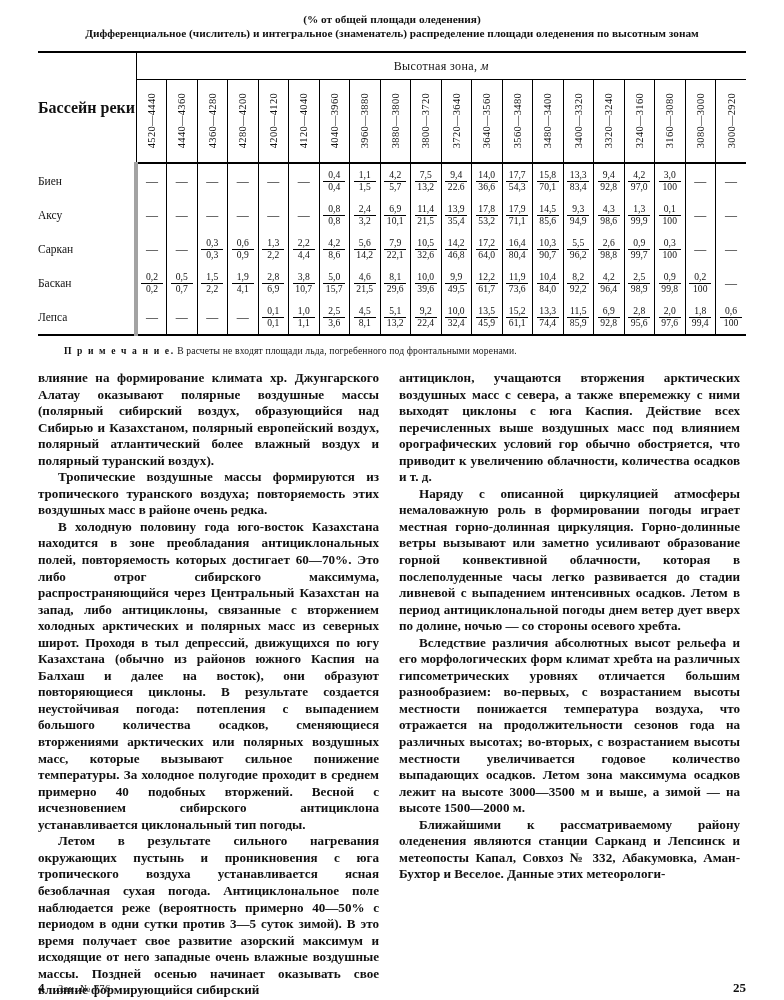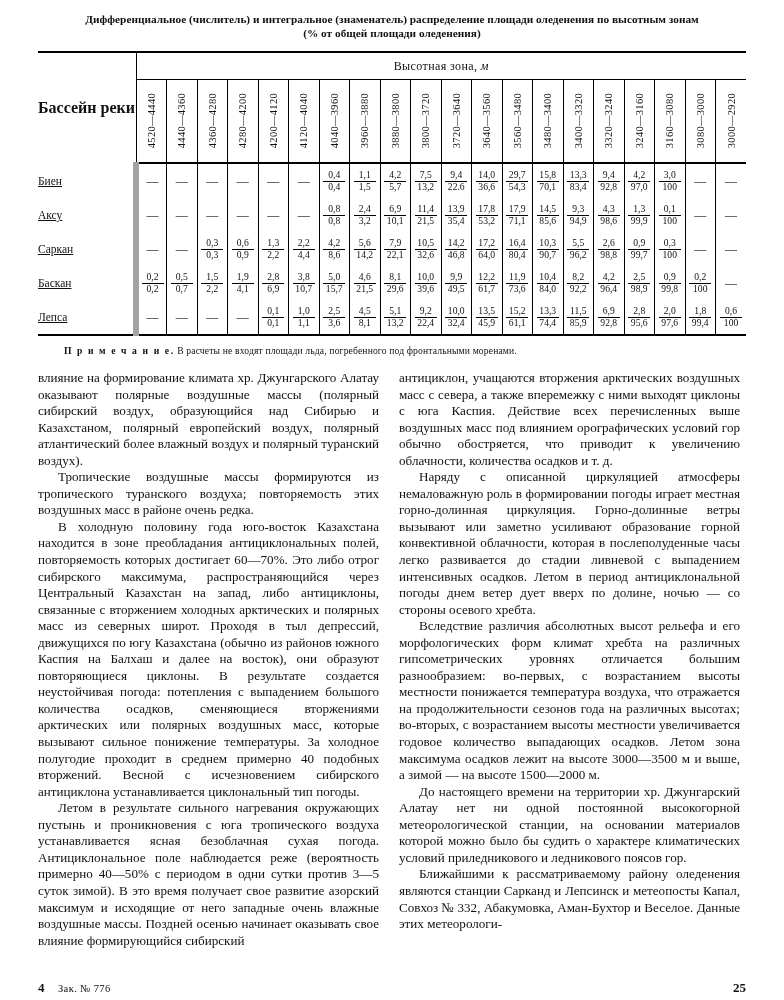--- a/index.html
+++ b/index.html
@@ -44,41 +44,41 @@
   .vcell:last-child{border-right:none;}
   .vtxt{
     writing-mode:vertical-rl;transform:rotate(180deg);
     font-size:10.5px;letter-spacing:.3px;white-space:nowrap;
     display:inline-block;padding-bottom:2px;
   }
   .hdr-bottom td{border-bottom:2.5px solid #000;}
 
   .bodyrow td{height:34px;}
   .rowlabel{
-    border-right:6px solid #a3a3a3;border-left:none;
-    font-size:11.5px;padding-left:8px;white-space:nowrap;text-decoration:underline;
+    border-right:4px solid #a3a3a3;border-left:none;
+    font-size:11.5px;padding-left:8px;white-space:nowrap;
   }
   .dcell{
     border-right:1px solid #000;
     text-align:center;font-size:9.6px;line-height:1.05;
     padding:1px 2px;
   }
   .dcell:last-child{border-right:none;}
   .frac{display:inline-block;text-align:center;min-width:22px;}
   .frac .num{display:block;padding:0 2px 0px;}
   .frac .den{display:block;border-top:1px solid #000;padding:0px 2px 0;}
   .dash{font-size:12px;line-height:34px;}
 
   .rule-bot td{border-top:2.5px solid #000;}
 
   .note{font-size:9.6px;margin:9px 0 0 26px;letter-spacing:.15px;}
   .note b{font-weight:bold;letter-spacing:1.6px;margin-top:16px;}
 
   
-  .cols{display:flex;gap:20px;margin-top:14px;}
+  .cols{display:flex;gap:20px;margin-top:14px;font-weight:bold;}
   .col{width:341px;}
   .col p{
     margin:0;font-size:13.1px;line-height:16.55px;
     text-align:justify;text-justify:inter-word;
     hyphens:none;
   }
   .col p.ind{text-indent:20px;}
 
   
   .footer{position:absolute;left:38px;right:38px;bottom:16px;
@@ -87,22 +87,22 @@
   .sig .big{font-size:13px;font-weight:bold;margin-right:10px;}
   .pageno{font-size:13px;font-weight:bold;}
 </style>
 </head>
 <body>
 
 <div class="page">
 
 
   <div class="tbl-title">
+    <div>(% от общей площади оледенения)</div>
     <div>Дифференциальное (числитель) и интегральное (знаменатель) распределение площади оледенения по высотным зонам</div>
-    <div>(% от общей площади оледенения)</div>
   </div>
 
   <div class="tblwrap">
     <table class="grid">
       <colgroup id="cg">
           <col style="width: 98px;">
           <col style="width: 30.5px;">
           <col style="width: 30.5px;">
           <col style="width: 30.5px;">
           <col style="width: 30.5px;">
@@ -164,21 +164,21 @@
             <td class="dcell"><span class="dash">—</span></td>
             <td class="dcell"><span class="dash">—</span></td>
             <td class="dcell"><span class="dash">—</span></td>
             <td class="dcell"><span class="dash">—</span></td>
             <td class="dcell"><span class="frac"><span class="num">0,4</span><span class="den">0,4</span></span></td>
             <td class="dcell"><span class="frac"><span class="num">1,1</span><span class="den">1,5</span></span></td>
             <td class="dcell"><span class="frac"><span class="num">4,2</span><span class="den">5,7</span></span></td>
             <td class="dcell"><span class="frac"><span class="num">7,5</span><span class="den">13,2</span></span></td>
             <td class="dcell"><span class="frac"><span class="num">9,4</span><span class="den">22.6</span></span></td>
             <td class="dcell"><span class="frac"><span class="num">14,0</span><span class="den">36,6</span></span></td>
-            <td class="dcell"><span class="frac"><span class="num">29,7</span><span class="den">54,3</span></span></td>
+            <td class="dcell"><span class="frac"><span class="num">17,7</span><span class="den">54,3</span></span></td>
             <td class="dcell"><span class="frac"><span class="num">15,8</span><span class="den">70,1</span></span></td>
             <td class="dcell"><span class="frac"><span class="num">13,3</span><span class="den">83,4</span></span></td>
             <td class="dcell"><span class="frac"><span class="num">9,4</span><span class="den">92,8</span></span></td>
             <td class="dcell"><span class="frac"><span class="num">4,2</span><span class="den">97,0</span></span></td>
             <td class="dcell"><span class="frac"><span class="num">3,0</span><span class="den">100</span></span></td>
             <td class="dcell"><span class="dash">—</span></td>
             <td class="dcell"><span class="dash">—</span></td>
           </tr>
           <tr class="bodyrow">
             <td class="rowlabel">Аксу</td>
@@ -290,21 +290,20 @@
     <div class="col" id="colLeft">
         <p>влияние на формирование климата хр. Джунгарского Алатау оказывают полярные воздушные массы (полярный сибирский воздух, образующийся над Сибирью и Казахстаном, полярный европейский воздух, полярный атлантический более влажный воздух и полярный туранский воздух).</p>
         <p class="ind">Тропические воздушные массы формируются из тропического туранского воздуха; повторяемость этих воздушных масс в районе очень редка.</p>
         <p class="ind">В холодную половину года юго-восток Казахстана находится в зоне преобладания антициклональных полей, повторяемость которых достигает 60—70%. Это либо отрог сибирского максимума, распространяющийся через Центральный Казахстан на запад, либо антициклоны, связанные с вторжением холодных арктических и полярных масс из северных широт. Проходя в тыл депрессий, движущихся по югу Казахстана (обычно из районов южного Каспия на Балхаш и далее на восток), они образуют повторяющиеся циклоны. В результате создается неустойчивая погода: потепления с выпадением большого количества осадков, сменяющиеся вторжениями арктических или полярных воздушных масс, которые вызывают сильное понижение температуры. За холодное полугодие проходит в среднем примерно 40 подобных вторжений. Весной с исчезновением сибирского антициклона устанавливается циклональный тип погоды.</p>
         <p class="ind">Летом в результате сильного нагревания окружающих пустынь и проникновения с юга тропического воздуха устанавливается ясная безоблачная сухая погода. Антициклональное поле наблюдается реже (вероятность примерно 40—50% с периодом в одни сутки против 3—5 суток зимой). В это время получает свое развитие азорский максимум и исходящие от него западные очень влажные воздушные массы. Поздней осенью начинает оказывать свое влияние формирующийся сибирский</p>
       </div>
     <div class="col" id="colRight">
         <p>антициклон, учащаются вторжения арктических воздушных масс с севера, а также вперемежку с ними выходят циклоны с юга Каспия. Действие всех перечисленных выше воздушных масс под влиянием орографических условий гор обычно обостряется, что приводит к увеличению облачности, количества осадков и т. д.</p>
         <p class="ind">Наряду с описанной циркуляцией атмосферы немаловажную роль в формировании погоды играет местная горно-долинная циркуляция. Горно-долинные ветры вызывают или заметно усиливают образование горной конвективной облачности, которая в послеполуденные часы легко развивается до стадии ливневой с выпадением интенсивных осадков. Летом в период антициклональной погоды днем ветер дует вверх по долине, ночью — со стороны осевого хребта.</p>
         <p class="ind">Вследствие различия абсолютных высот рельефа и его морфологических форм климат хребта на различных гипсометрических уровнях отличается большим разнообразием: во-первых, с возрастанием высоты местности понижается температура воздуха, что отражается на продолжительности сезонов года на различных высотах; во-вторых, с возрастанием высоты местности увеличивается годовое количество выпадающих осадков. Летом зона максимума осадков лежит на высоте 3000—3500 м и выше, а зимой — на высоте 1500—2000 м.</p>
-        <p class="ind">До настоящего времени на территории хр. Джунгарский Алатау нет ни одной постоянной высокогорной метеорологической станции, на основании материалов которой можно было бы судить о характере климатических условий приледникового и ледникового поясов гор.</p>
         <p class="ind">Ближайшими к рассматриваемому району оледенения являются станции Сарканд и Лепсинск и метеопосты Капал, Совхоз № 332, Абакумовка, Аман-Бухтор и Веселое. Данные этих метеорологи-</p>
       </div>
   </div>
 
   <div class="footer">
     <div class="sig">
       <span class="big">4</span>
       <span>Зак. № 776</span>
     </div>
     <div class="pageno">25</div>

